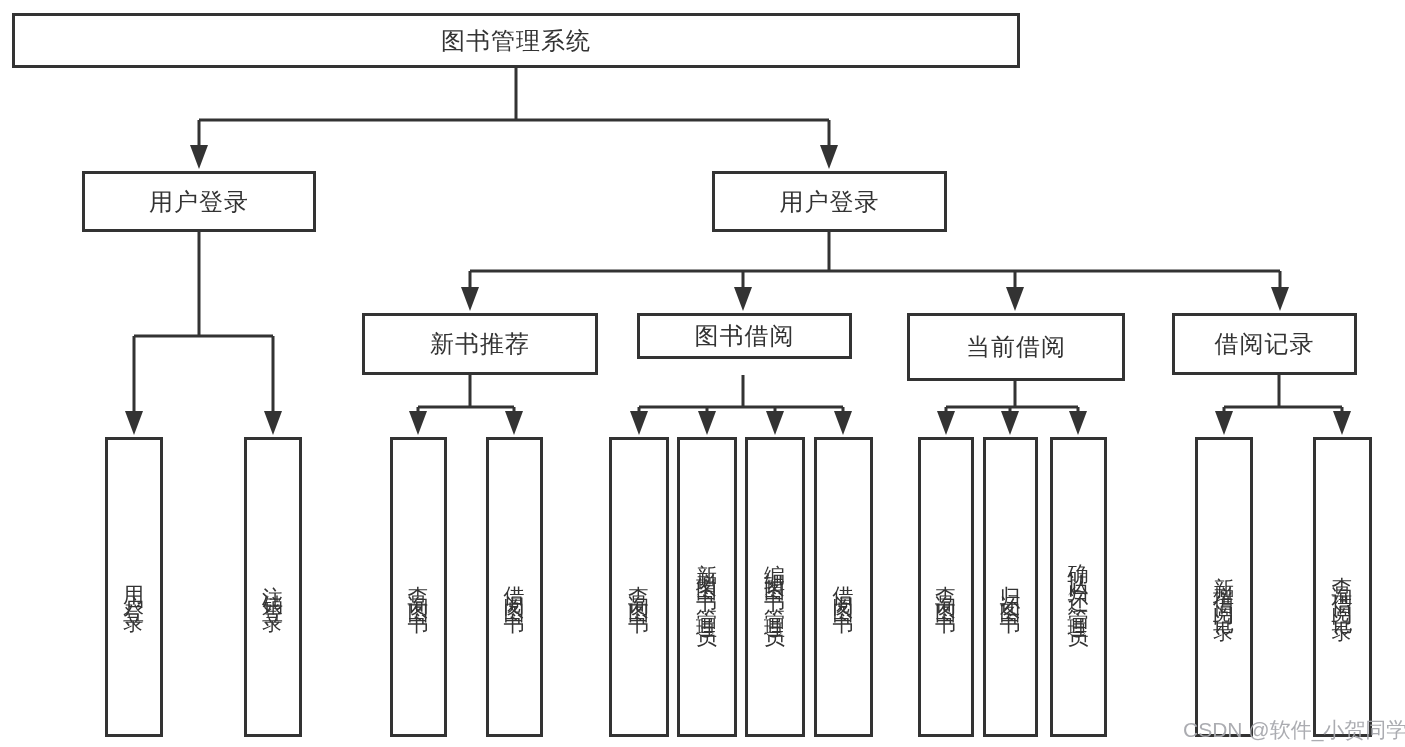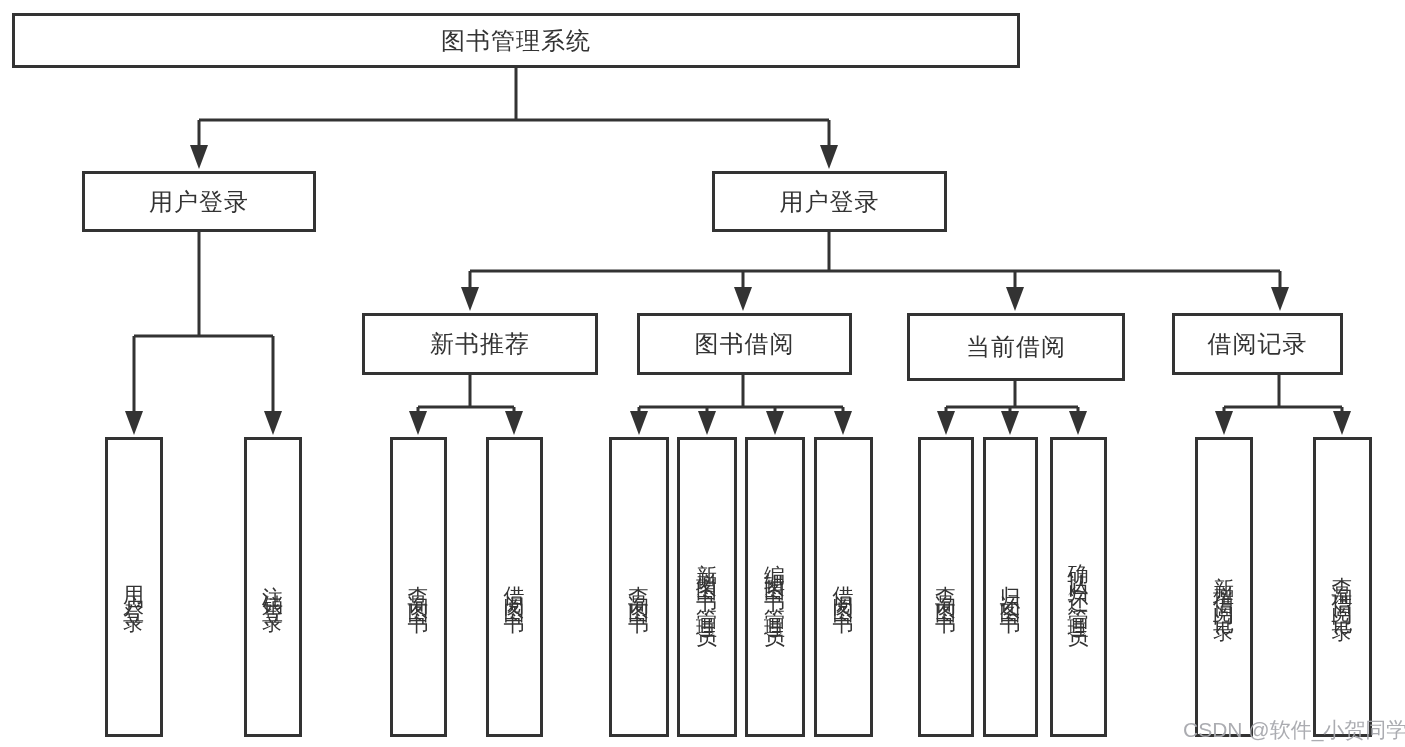--- a/index.html
+++ b/index.html
@@ -135,27 +135,27 @@
   <div class="hbox" style="left:82px; top:171px; width:234px; height:61px;">
     <span>用户登录</span>
   </div>
   <div class="hbox" style="left:712px; top:171px; width:235px; height:61px;">
     <span>用户登录</span>
   </div>
 
   <div class="hbox" style="left:362px; top:313px; width:236px; height:62px;">
     <span>新书推荐</span>
   </div>
-  <div class="hbox" style="left:637px; top:313px; width:215px; height:62px;">
+  <div class="hbox" style="left:637px; top:313px; width:215px; height:46px;">
     <span>图书借阅</span>
   </div>
   <div class="hbox" style="left:907px; top:313px; width:218px; height:68px;">
     <span>当前借阅</span>
   </div>
-  <div class="hbox" style="left:1172px; top:313px; width:171px; height:62px;">
+  <div class="hbox" style="left:1172px; top:313px; width:185px; height:62px;">
     <span>借阅记录</span>
   </div>
 
   <div class="vbox" style="left:105px; width:58px;">
     <span class="vtext">用户登录</span>
   </div>
   <div class="vbox" style="left:244px; width:58px;">
     <span class="vtext">注销登录</span>
   </div>
 

